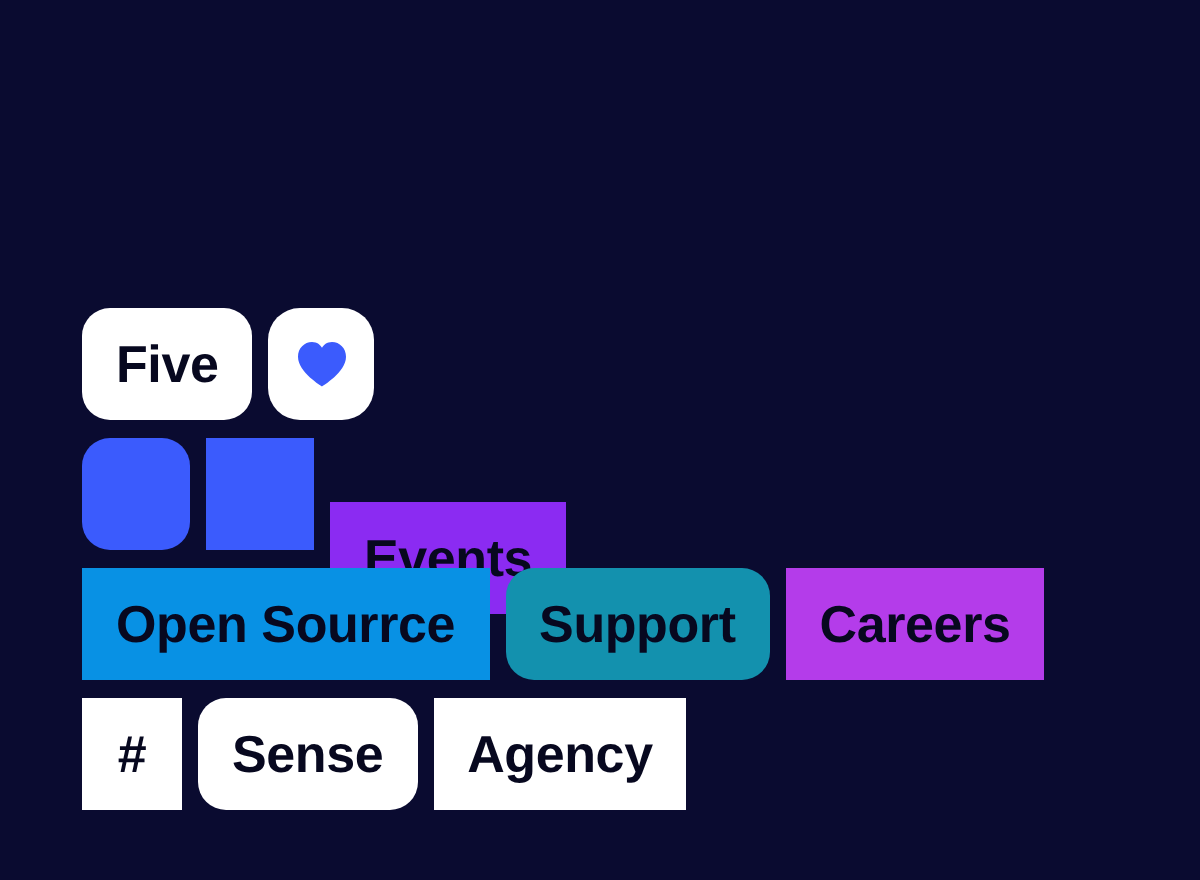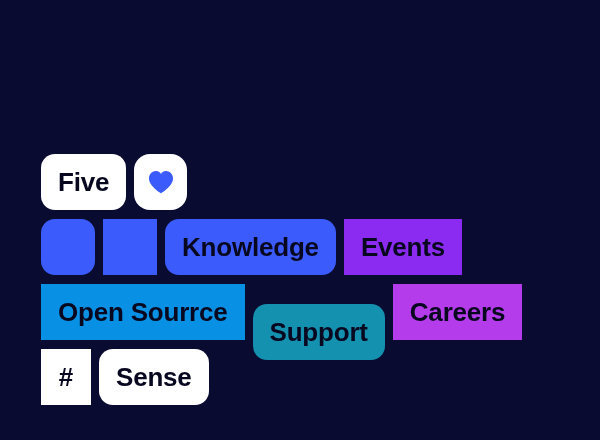--- a/index.html
+++ b/index.html
@@ -48,23 +48,23 @@
     white-space: nowrap;
     line-height: 1;
     user-select: none;
   }
   .tag.sq  { border-radius: 0px; }
   .tag.rnd { border-radius: 14px; }
   .tag.pill{ border-radius: 16px; }
 
   .tag.white  { background: #ffffff; }
   .tag.blue   { background: #3b5bfd; }
-  .tag.purple { background: #8b2bf2; }
+  .tag.purple { background: #8b2bf2; margin-top: 32px; }
   .tag.azure  { background: #0891e4; }
-  .tag.teal   { background: #1391ae; margin-top: 20px; }
+  .tag.teal   { background: #1391ae; }
   .tag.orchid { background: #b43cea; text-align: right; }
 
   .tag.blank { padding: 0; }
   .tag.w54 { width: 54px; }
   .tag.w50 { width: 50px; }
   .tag.icon-box { width: 53px; padding: 0; }
 
   .heart-glyph {
     display: block;
     width: 26px;
@@ -85,29 +85,29 @@
           <svg viewBox="0 0 26 24" width="26" height="24" aria-hidden="true">
             <path d="M13 23.2 C13 23.2 1 16.2 1 8.4 C1 4.1 4.2 1 8.0 1 C10.6 1 12.2 2.5 13 3.9 C13.8 2.5 15.4 1 18.0 1 C21.8 1 25 4.1 25 8.4 C25 16.2 13 23.2 13 23.2 Z" fill="#3b5bfd"></path>
           </svg>
         </span>
       </div>
     </div>
 
     <div class="tag-row">
       <div class="tag blue rnd blank w54"></div>
       <div class="tag blue sq blank w54"></div>
-      <div class="tag blue rnd">Knowledge</div>
       <div class="tag purple sq">Events</div>
     </div>
 
     <div class="tag-row">
       <div class="tag azure sq">Open Sourrce</div>
       <div class="tag teal rnd">Support</div>
       <div class="tag orchid sq">Careers</div>
     </div>
 
     <div class="tag-row">
       <div class="tag white sq w50">#</div>
       <div class="tag white rnd">Sense</div>
+      <div class="tag white sq">Agency</div>
     </div>
 
   </div>
 </div>
 
 </body></html>

